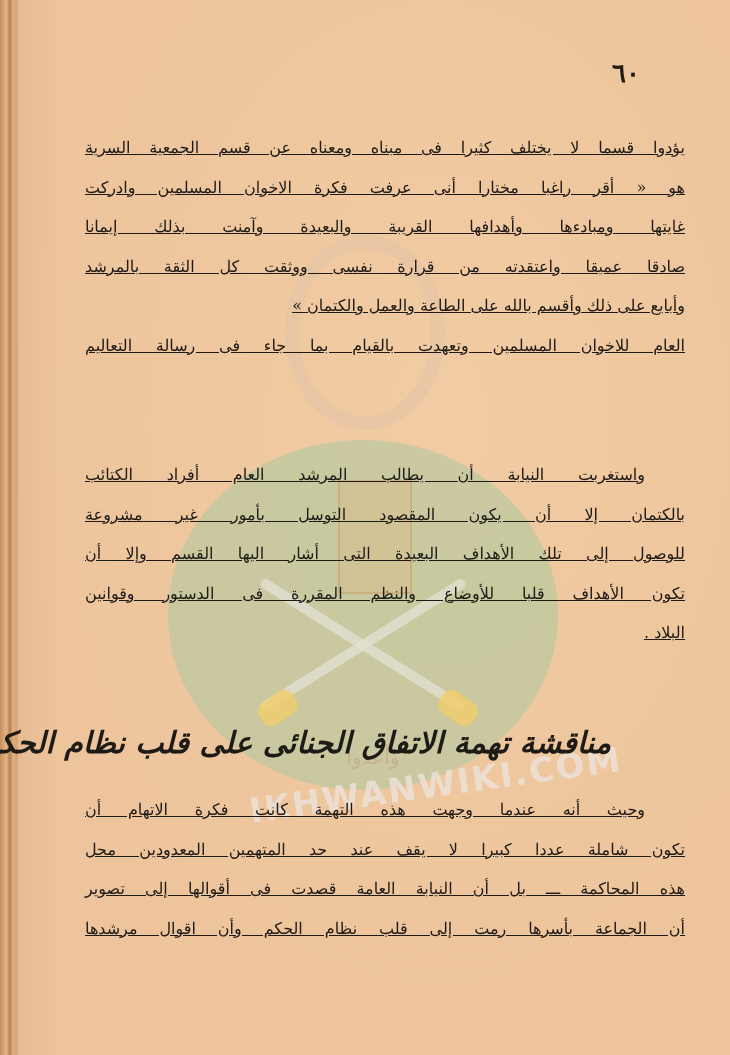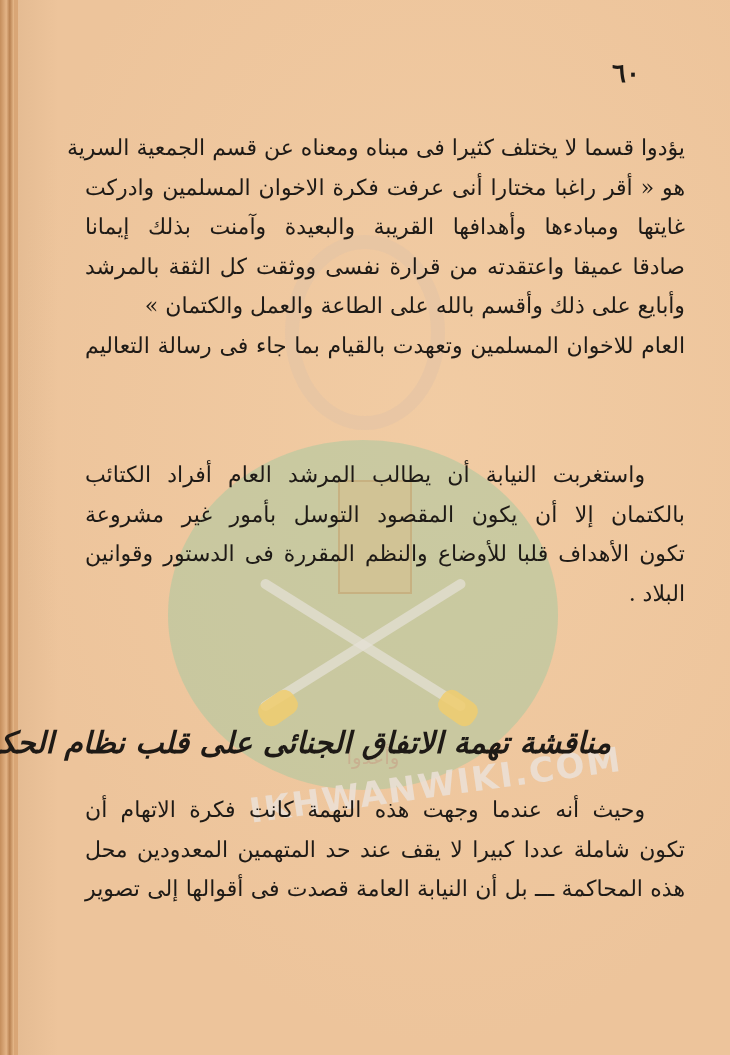--- a/index.html
+++ b/index.html
@@ -60,21 +60,21 @@
       position: absolute; left: 285px; top: 235px; width: 160px; height: 195px;
       border: 14px solid rgba(225, 195, 165, 0.55); border-radius: 50%;
       box-sizing: border-box; pointer-events: none;
     }
     .page-number {
       position: absolute; left: 612px; top: 58px; font-size: 26px; font-weight: bold;
       direction: rtl;
     }
     .text {
       position: absolute; left: 85px; width: 600px; direction: rtl;
-      font-size: 22px; line-height: 39.5px; white-space: nowrap;
+      font-size: 16px; line-height: 39.5px; white-space: nowrap; text-decoration: underline;
     }
     .line { height: 39.5px; text-align: justify; text-align-last: justify; }
     .line.last { text-align-last: right; }
     .line.indent { padding-right: 40px; }
     .p1 { top: 128px; }
     .p2 { top: 455px; }
     .heading {
       position: absolute; left: 251px; width: 360px; top: 725px; direction: rtl;
       font-size: 30px; font-style: italic; font-weight: bold; text-align: center;
       white-space: nowrap;
@@ -107,23 +107,25 @@
   <div class="line">هو « أقر راغبا مختارا أنى عرفت فكرة الاخوان المسلمين وادركت</div>
   <div class="line">غايتها ومبادءها وأهدافها القريبة والبعيدة وآمنت بذلك إيمانا</div>
   <div class="line">صادقا عميقا واعتقدته من قرارة نفسى ووثقت كل الثقة بالمرشد</div>
   <div class="line last">وأبايع على ذلك وأقسم بالله على الطاعة والعمل والكتمان »</div>
   <div class="line">العام للاخوان المسلمين وتعهدت بالقيام بما جاء فى رسالة التعاليم</div>
 </div>
 
 <div class="text p2">
   <div class="line indent">واستغربت النيابة أن يطالب المرشد العام أفراد الكتائب</div>
   <div class="line">بالكتمان إلا أن يكون المقصود التوسل بأمور غير مشروعة</div>
+  <div class="line">للوصول إلى تلك الأهداف البعيدة التى أشار اليها القسم وإلا أن</div>
   <div class="line">تكون الأهداف قلبا للأوضاع والنظم المقررة فى الدستور وقوانين</div>
   <div class="line last">البلاد .</div>
 </div>
 
 <div class="heading">مناقشة تهمة الاتفاق الجنائى على قلب نظام الحكم</div>
 
 <div class="text p3">
   <div class="line indent">وحيث أنه عندما وجهت هذه التهمة كانت فكرة الاتهام أن</div>
   <div class="line">تكون شاملة عددا كبيرا لا يقف عند حد المتهمين المعدودين محل</div>
   <div class="line">هذه المحاكمة ـــ بل أن النيابة العامة قصدت فى أقوالها إلى تصوير</div>
+  <div class="line">أن الجماعة بأسرها رمت إلى قلب نظام الحكم وأن اقوال مرشدها</div>
 </div>
 
 </body></html>

